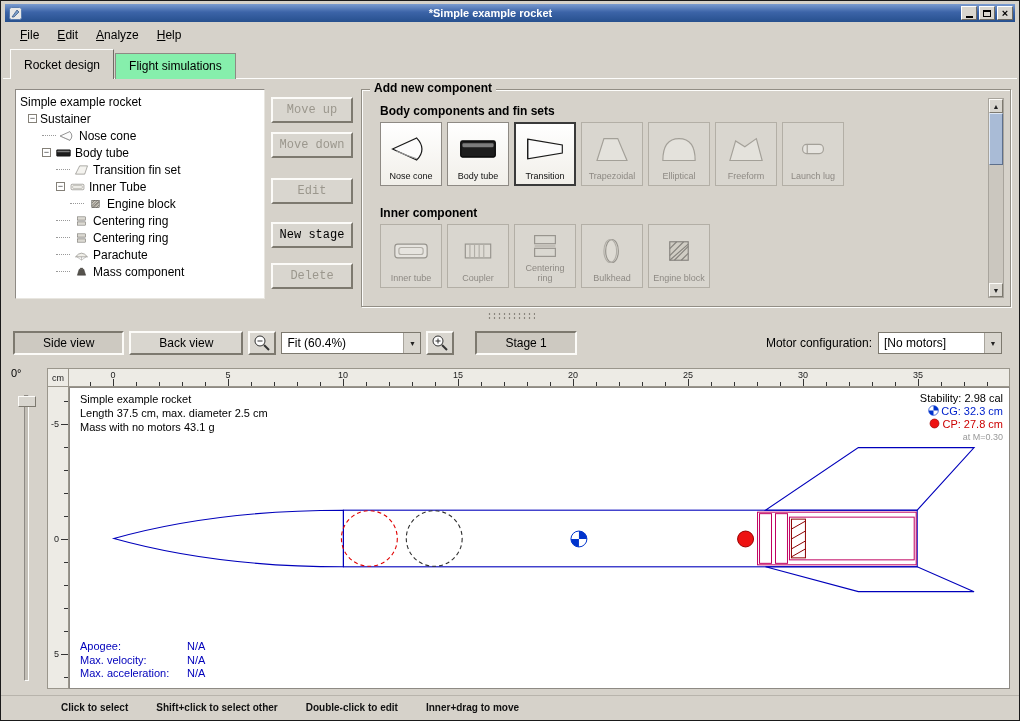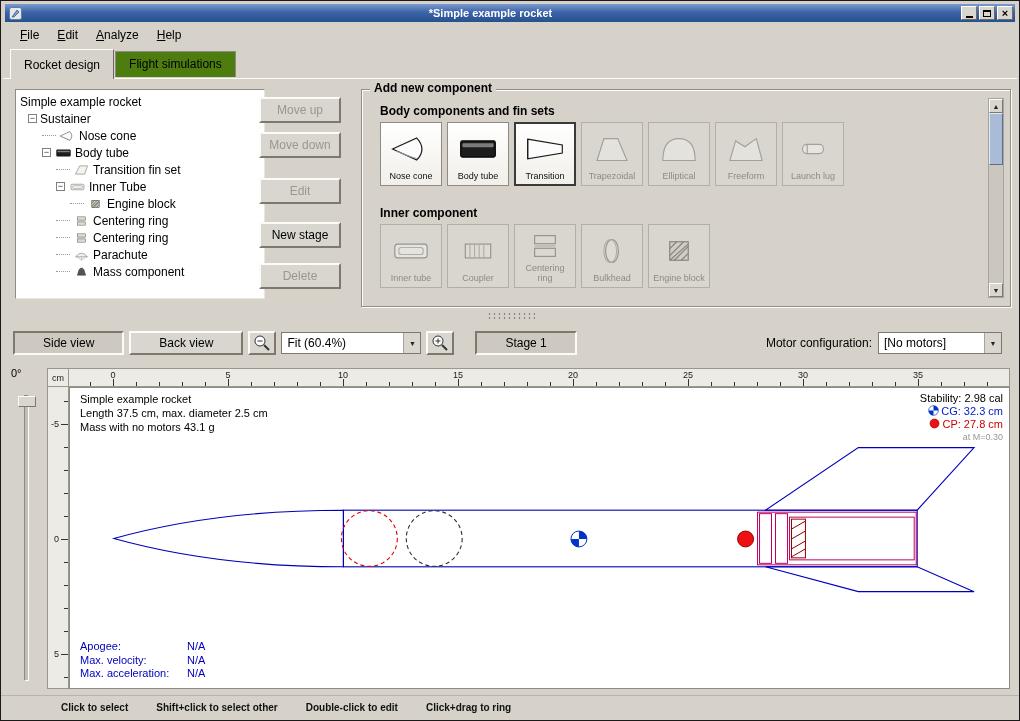--- a/index.html
+++ b/index.html
@@ -17,37 +17,37 @@
   .wbtn{width:16px;height:14px;background:#d9d6cf;border:1px solid;border-color:#ffffff #6f6b63 #6f6b63 #ffffff;
     margin-left:2px;display:flex;align-items:center;justify-content:center;cursor:pointer;}
   .glyph-min{width:7px;height:2px;background:#000;margin-top:7px;}
   .glyph-max{width:8px;height:7px;border:1px solid #000;border-top-width:2px;}
   .glyph-close{font-size:11px;font-weight:bold;line-height:1;color:#000;}
 
   .menubar{position:absolute;left:4px;top:21px;right:4px;height:25px;display:flex;align-items:center;padding-left:6px;}
   .menu-item{padding:4px 9px;font-size:12px;color:#000;cursor:default;}
   .menu-item .mn{text-decoration:underline;}
 
-  .tabbar{position:absolute;left:9px;top:48px;height:30px;display:flex;align-items:center;z-index:2;}
-  .tab{padding:5px 13px;font-size:12px;background:#4d7c0f;border:1px solid #8e8a84;border-bottom:none;
+  .tabbar{position:absolute;left:9px;top:48px;height:30px;display:flex;align-items:flex-end;z-index:2;}
+  .tab{padding:5px 13px;font-size:12px;background:#86efac;border:1px solid #8e8a84;border-bottom:none;
     margin-right:1px;height:26px;cursor:pointer;white-space:nowrap;}
   .tab.active{background:#d6d2ca;height:30px;padding-top:8px;border-color:#fdfdfb #6f6b63 #d6d2ca #fdfdfb;}
   .content-line{position:absolute;left:2px;right:2px;top:77px;height:1px;background:#fdfdfb;}
 
   
   .tree-panel{position:absolute;left:14px;top:88px;width:250px;height:210px;background:#fff;
     border:1px solid;border-color:#8e8a84 #e8e6e0 #e8e6e0 #8e8a84;overflow:hidden;padding-top:3px;}
   .tree-row{height:17px;display:flex;align-items:center;font-size:12px;white-space:nowrap;cursor:default;color:#000;}
   .toggle{width:9px;height:9px;border:1px solid #848078;background:#fff;font-size:9px;line-height:7px;
     text-align:center;margin-right:3px;flex:none;color:#333;}
   .stub{width:14px;height:1px;border-top:1px dotted #999;margin-right:2px;flex:none;}
   .ticon{width:18px;display:flex;justify-content:center;margin-right:3px;flex:none;}
 
   
-  .edit-buttons{position:absolute;left:258px;top:96px;width:82px;height:195px;}
+  .edit-buttons{position:absolute;left:270px;top:96px;width:82px;height:195px;font-family:Liberation Mono, monospace;}
   .edit-btn{position:absolute;left:0;width:82px;height:26px;font-size:12px;display:flex;align-items:center;
     justify-content:center;background:#d9d6cf;border:2px solid;border-color:#fcfbf8 #7d796f #7d796f #fcfbf8;cursor:pointer;}
   .edit-btn.disabled{color:#9b978d;}
 
   
   .group-box{position:absolute;left:360px;top:88px;width:650px;height:218px;border:1px solid #928e85;
     box-shadow:inset 1px 1px 0 #fdfdfb,1px 1px 0 #fdfdfb;}
   .group-title{position:absolute;top:-9px;left:8px;background:#d6d2ca;padding:0 4px;font-weight:bold;font-size:12px;}
   .sec-label{position:absolute;left:18px;font-weight:bold;font-size:12px;}
   .comp-row{position:absolute;left:18px;display:flex;gap:5px;}
@@ -558,14 +558,14 @@
       <div class="flight-row"><span class="flabel">Apogee:</span><span class="fvalue">N/A</span></div>
       <div class="flight-row"><span class="flabel">Max. velocity:</span><span class="fvalue">N/A</span></div>
       <div class="flight-row"><span class="flabel">Max. acceleration:</span><span class="fvalue">N/A</span></div>
     </div>
 </div>
 
 <div class="statusbar" id="statusbar">
     <span>Click to select</span>
     <span>Shift+click to select other</span>
     <span>Double-click to edit</span>
-    <span>Click+drag to ring</span>
+    <span>Inner+drag to move</span>
   </div>
 
 </body></html>

